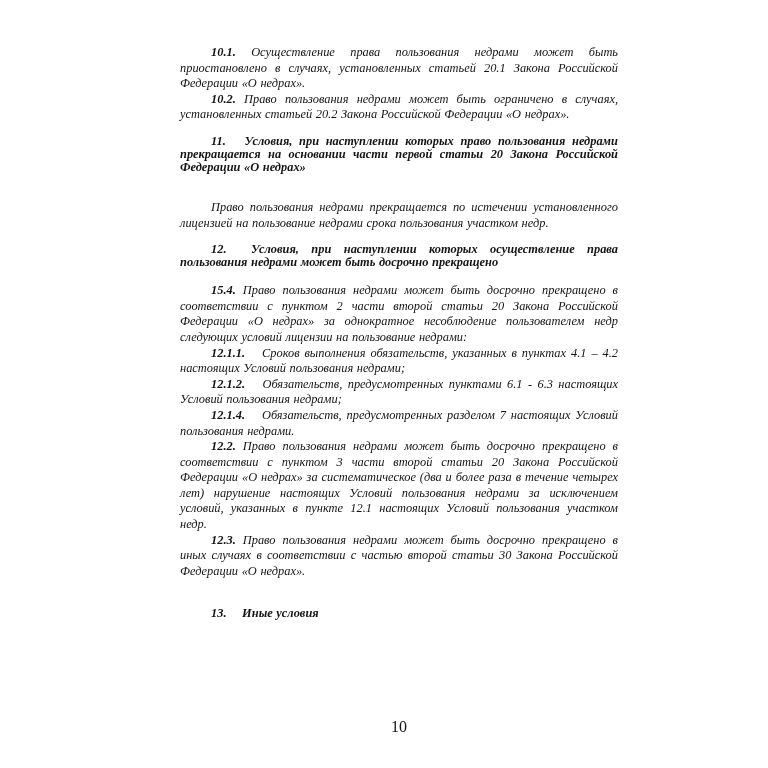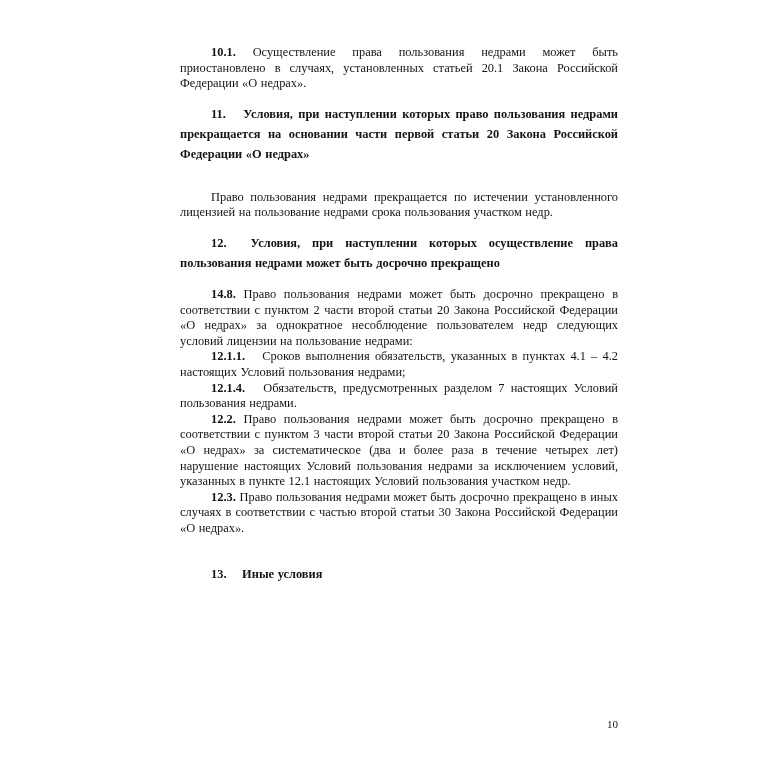--- a/index.html
+++ b/index.html
@@ -14,68 +14,71 @@
     background: #ffffff;
     overflow: hidden;
     font-family: "Liberation Serif", "DejaVu Serif", serif;
     color: #141414;
   }
   .content {
     position: absolute;
     left: 180px;
     top: 45px;
     width: 438px;
+    font-style: italic;
   }
   .content p {
     margin: 0;
     font-size: 12.4px;
     line-height: 15.6px;
     text-align: justify;
     text-indent: 31px;
     word-spacing: 0.5px;
   }
   .content p.heading {
     font-weight: bold;
     margin-top: 12px;
     margin-bottom: 14px;
-    line-height: 20px;
+    line-height: 13px;
   }
   .content p.heading.gap-large {
     margin-bottom: 26px;
   }
   .content p.heading.gap-top {
     margin-top: 28px;
   }
   .num {
     font-weight: bold;
   }
   .tab {
     display: inline-block;
     width: 12px;
   }
   .page-number {
     position: absolute;
     left: 180px;
     top: 718px;
     width: 438px;
-    text-align: right;
-    font-size: 11px;
+    text-align: center;
+    font-size: 16px;
     color: #141414;
   }
 </style>
 </head>
 <body>
 
 <div class="page">
   <div class="content" id="doc-body">
       <p class="para"><span class="num">10.1.</span> <span>Осуществление права пользования недрами может быть приостановлено в случаях, установленных статьей 20.1 Закона Российской Федерации «О недрах».</span></p>
+      <p class="para"><span class="num">10.2.</span> <span>Право пользования недрами может быть ограничено в случаях, установленных статьей 20.2 Закона Российской Федерации «О недрах».</span></p>
       <p class="heading gap-large"><span class="num">11.</span><span class="tab"></span> <span>Условия, при наступлении которых право пользования недрами прекращается на основании части первой статьи 20 Закона Российской Федерации «О недрах»</span></p>
       <p class="para"><span>Право пользования недрами прекращается по истечении установленного лицензией на пользование недрами срока пользования участком недр.</span></p>
       <p class="heading"><span class="num">12.</span><span class="tab"></span> <span>Условия, при наступлении которых осуществление права пользования недрами может быть досрочно прекращено</span></p>
-      <p class="para"><span class="num">14.8.</span> <span>Право пользования недрами может быть досрочно прекращено в соответствии с пунктом 2 части второй статьи 20 Закона Российской Федерации «О недрах» за однократное несоблюдение пользователем недр следующих условий лицензии на пользование недрами:</span></p>
+      <p class="para"><span class="num">15.4.</span> <span>Право пользования недрами может быть досрочно прекращено в соответствии с пунктом 2 части второй статьи 20 Закона Российской Федерации «О недрах» за однократное несоблюдение пользователем недр следующих условий лицензии на пользование недрами:</span></p>
       <p class="para"><span class="num">12.1.1.</span><span class="tab"></span> <span>Сроков выполнения обязательств, указанных в пунктах 4.1 – 4.2 настоящих Условий пользования недрами;</span></p>
+      <p class="para"><span class="num">12.1.2.</span><span class="tab"></span> <span>Обязательств, предусмотренных пунктами 6.1 - 6.3 настоящих Условий пользования недрами;</span></p>
       <p class="para"><span class="num">12.1.4.</span><span class="tab"></span> <span>Обязательств, предусмотренных разделом 7 настоящих Условий пользования недрами.</span></p>
       <p class="para"><span class="num">12.2.</span> <span>Право пользования недрами может быть досрочно прекращено в соответствии с пунктом 3 части второй статьи 20 Закона Российской Федерации «О недрах» за систематическое (два и более раза в течение четырех лет) нарушение настоящих Условий пользования недрами за исключением условий, указанных в пункте 12.1 настоящих Условий пользования участком недр.</span></p>
       <p class="para"><span class="num">12.3.</span> <span>Право пользования недрами может быть досрочно прекращено в иных случаях в соответствии с частью второй статьи 30 Закона Российской Федерации «О недрах».</span></p>
       <p class="heading gap-top"><span class="num">13.</span><span class="tab"></span> <span>Иные условия</span></p>
     </div>
   <div class="page-number">10</div>
 </div>
 
 </body></html>

